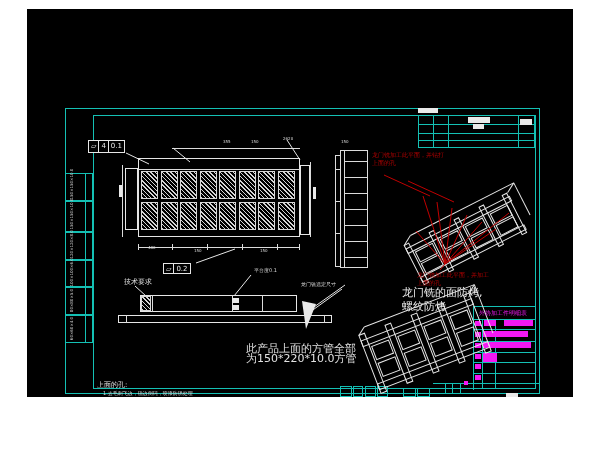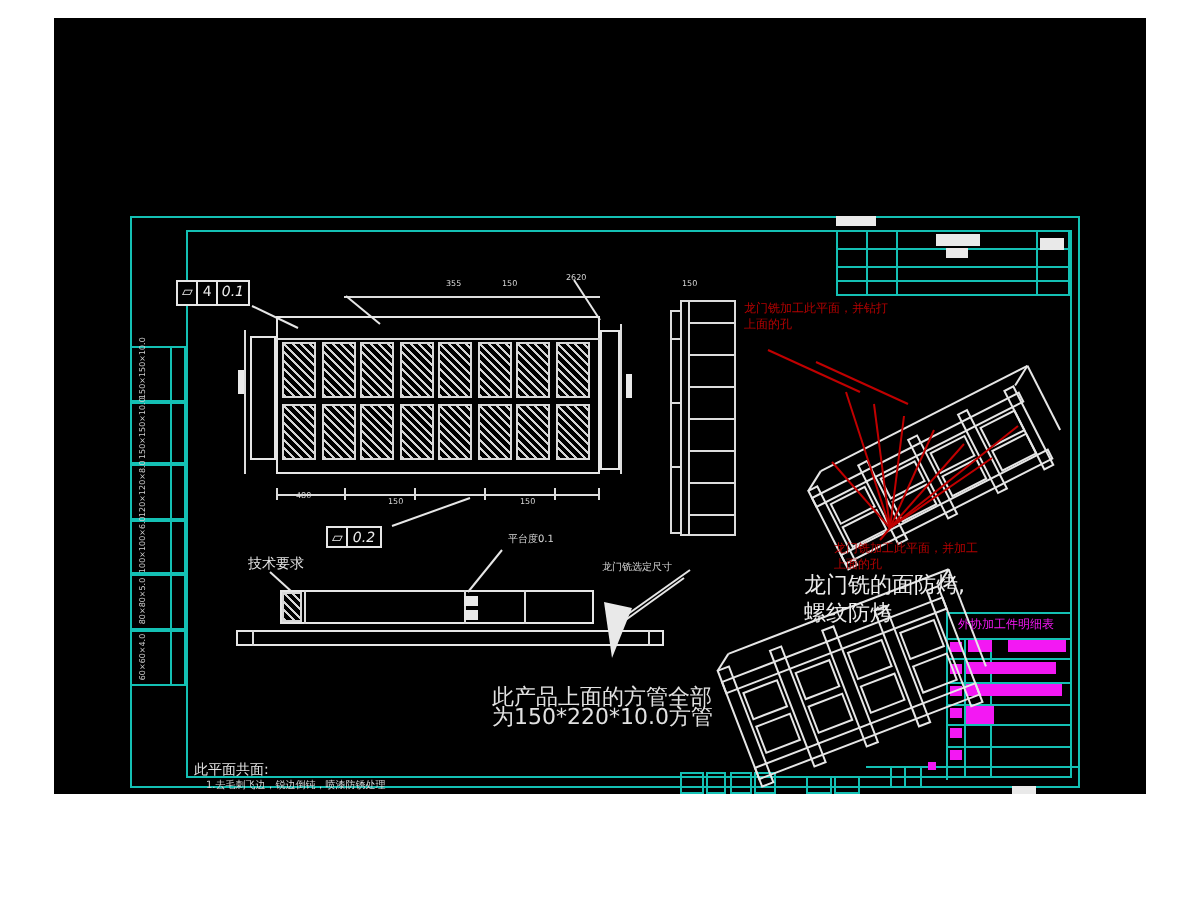--- a/index.html
+++ b/index.html
@@ -15,21 +15,21 @@
   .hatch{position:absolute;border:1px solid #d8d8d8;box-sizing:border-box;
     background:repeating-linear-gradient(45deg,rgba(235,235,235,.9) 0 1px,transparent 1px 3px);}
   .dim{position:absolute;color:#d8d8d8;font-size:4px;line-height:4px;white-space:nowrap;}
   .txt{position:absolute;white-space:nowrap;}
   .red-note{color:#b40000;font-size:6px;line-height:8px;}
   .white-note-lg{color:#ececec;font-size:11px;line-height:14px;}
   .white-note{color:#e2e2e2;font-size:11px;line-height:10px;}
   .white-note-sm{color:#d8d8d8;font-size:5px;line-height:6px;}
   .fcf{position:absolute;display:flex;border:1px solid #e6e6e6;background:#000;color:#ececec;box-sizing:border-box;}
   .fcf span{display:block;border-right:1px solid #e6e6e6;padding:0 2px;font-size:7px;line-height:10px;}
-  .fcf span:last-child{border-right:none;font-style:italic;}
+  .fcf span:last-child{border-right:none;}
   .strip-cell{position:absolute;left:38px;width:28px;border:1px solid #14c0b4;box-sizing:border-box;}
   .strip-cell .vd{position:absolute;left:19px;top:0;width:1px;height:100%;background:#14c0b4;}
   .strip-cell .lbl{position:absolute;left:-8px;top:50%;width:26px;margin-top:-3px;color:#cfcfcf;
     font-size:4px;line-height:5px;text-align:center;transform:rotate(-90deg);}
   .bom-header{position:absolute;color:#f318f3;font-size:6px;line-height:7px;white-space:nowrap;}
   svg{position:absolute;left:0;top:0;}
 </style>
 </head>
 <body>
 
@@ -274,18 +274,18 @@
       <div>龙门铣的面防烤,</div>
       <div>螺纹防烤</div>
     </div>
     <div class="txt white-note" style="left:219px;top:335px;">
       <div>此产品上面的方管全部</div>
       <div>为150*220*10.0方管</div>
     </div>
     <div class="txt white-note" style="left:97px;top:268px;font-size:7px;">技术要求</div>
     <div class="txt white-note-sm" style="left:227px;top:258px;">平台度0.1</div>
     <div class="txt white-note-sm" style="left:274px;top:272px;">龙门铣选定尺寸</div>
-    <div class="txt white-note" style="left:70px;top:371px;font-size:7px;">此平面共面:</div>
+    <div class="txt white-note" style="left:70px;top:371px;font-size:7px;">上面的孔:</div>
     <div class="txt white-note-sm" style="left:76px;top:381px;">1.去毛刺飞边，锐边倒钝，喷漆防锈处理</div>
     <div class="bom-header" style="left:452px;top:300px;">外协加工件明细表</div>
 
   </div>
 </div>
 
 </body></html>

